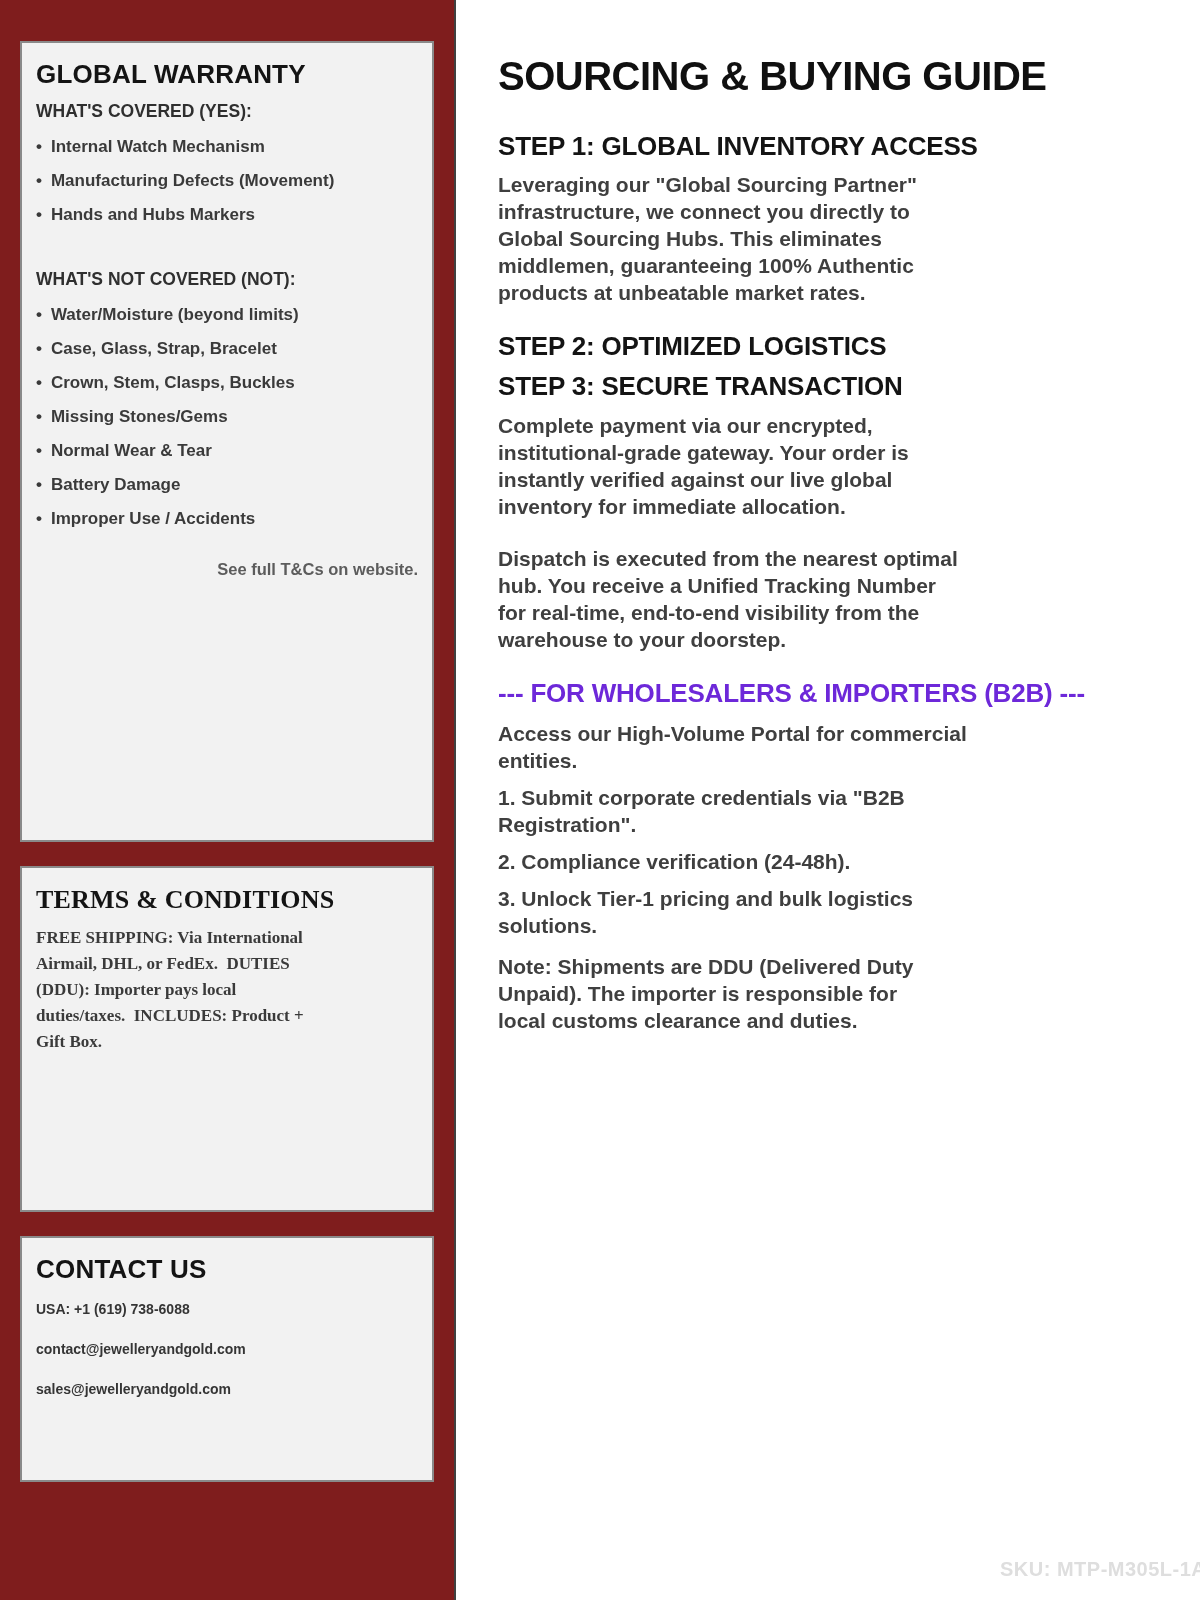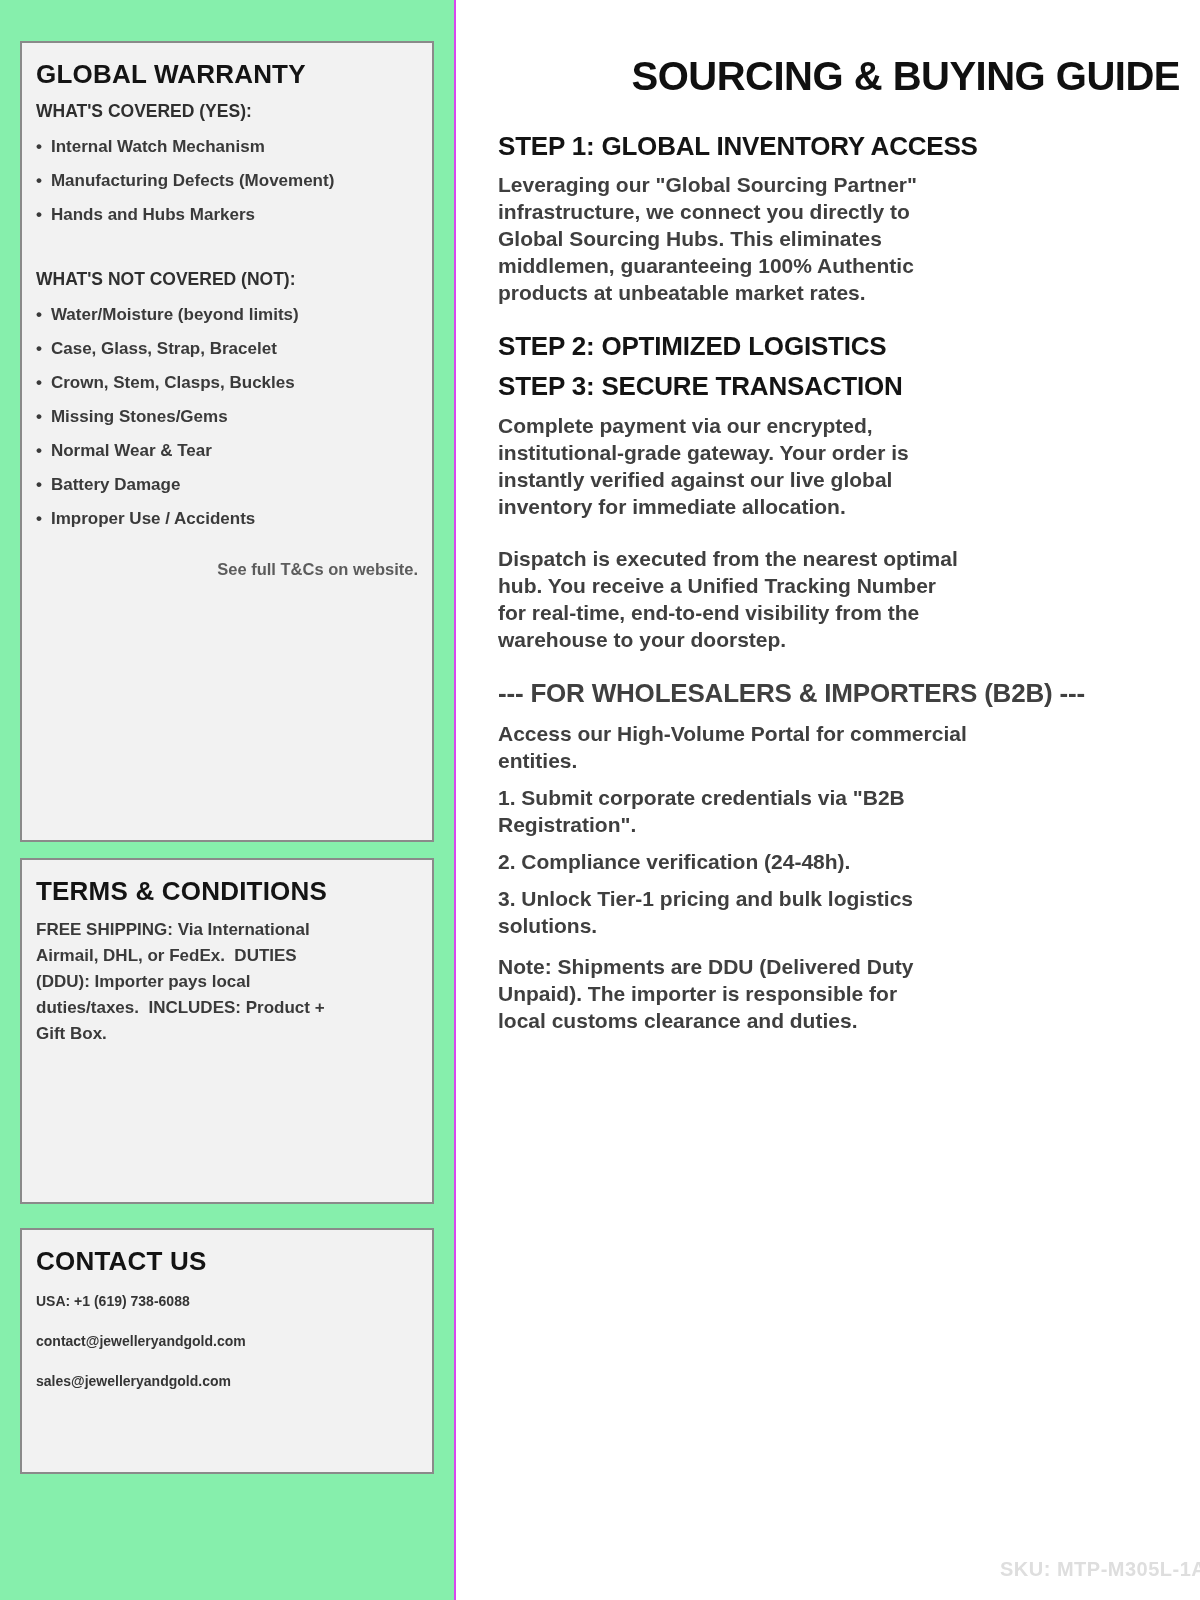--- a/index.html
+++ b/index.html
@@ -9,33 +9,33 @@
     background:#ffffff;
     position:relative;
     overflow:hidden;
     -webkit-font-smoothing:antialiased;
   }
 
   
   .sidebar {
     position:absolute; left:0; top:0;
     width:456px; height:1600px;
-    background:#86efac;
-    border-right:2px solid #d946ef;
+    background:#7f1d1d;
+    border-right:2px solid #404040;
     padding:41px 20px 0 20px;
   }
   .panel {
     border:2px solid #8a8a8a;
     background:#f2f2f2;
     width:414px;
     padding:16px 14px 10px 14px;
     overflow:hidden;
   }
   .panel-warranty { height:801px; }
-  .panel-terms    { height:346px; margin-top:16px; }
+  .panel-terms    { height:346px; margin-top:24px;font-family:Liberation Serif, serif; }
   .panel-contact  { height:246px; margin-top:24px; }
 
   .panel h2 {
     font-size:26px; font-weight:700; color:#141414;
     letter-spacing:0.2px; line-height:1.2; margin-bottom:10px;
   }
   .subhead {
     font-size:17.5px; font-weight:700; color:#2f2f2f;
     line-height:1.3; margin-bottom:7px;
   }
@@ -61,37 +61,37 @@
   .panel-contact h2 { margin-bottom:4px; }
 
   
   main {
     position:absolute; left:458px; top:0;
     width:742px; height:1600px;
     padding:52px 20px 0 40px;
     background:#ffffff;
   }
   .doc-title {
-    text-align:right;
+    text-align:left;
     font-size:40px; font-weight:700; color:#101010;
     letter-spacing:-0.5px; line-height:1.2;
     margin-bottom:31px;
   }
   .step-heading {
     font-size:26px; font-weight:700; color:#141414;
     letter-spacing:-0.2px; line-height:1.2;
     margin-bottom:9px;
   }
   .step-body {
     font-size:21px; font-weight:600; color:#3f3f3f;
     line-height:27px; white-space:pre-line;
     margin-bottom:25px;
   }
   .b2b-heading {
-    font-size:26px; font-weight:700; color:#404040;
+    font-size:26px; font-weight:700; color:#6d28d9;
     letter-spacing:-0.2px; line-height:1.2;
     margin-top:2px; margin-bottom:11px;
   }
   .b2b-p { margin-bottom:10px; }
   .b2b-note { margin-top:14px; }
 
   
   .sku {
     position:absolute; left:1000px; top:1558px;
     font-size:20px; font-weight:700; color:#dedede;

